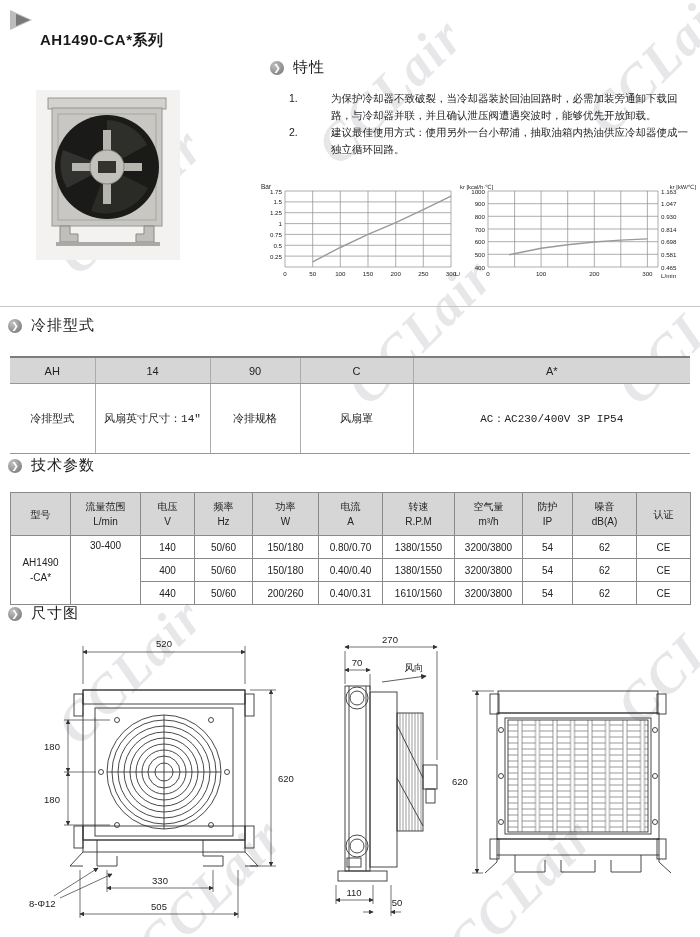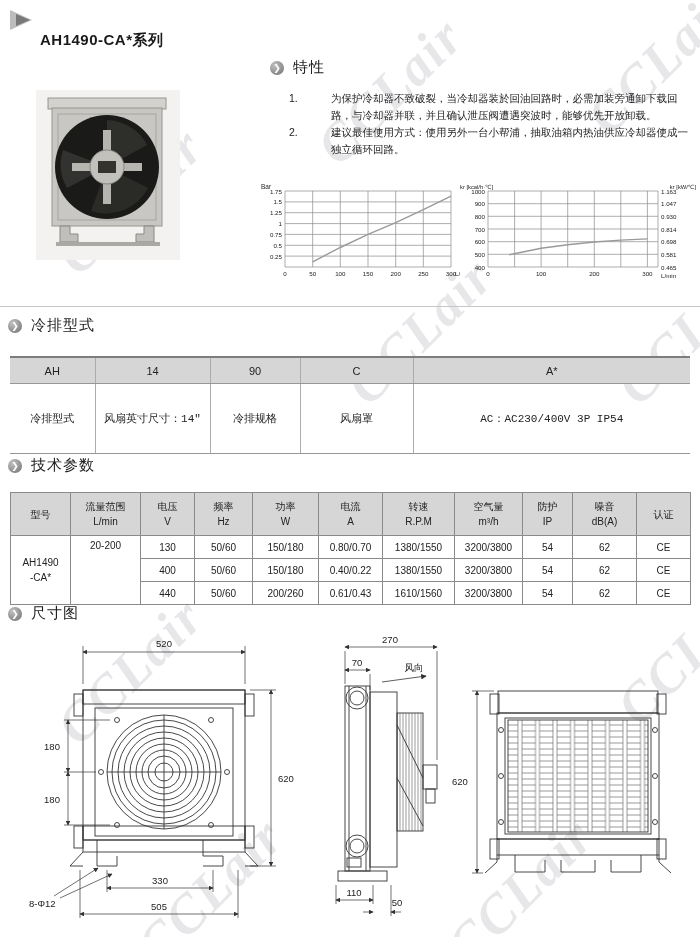--- a/index.html
+++ b/index.html
@@ -287,47 +287,47 @@
       <th>
             <div>认证</div>
             <div></div>
           </th>
     </tr>
     <tr>
       <td rowspan="3" class="model-cell">
         <div>AH1490</div>
             <div>-CA*</div>
       </td>
-      <td rowspan="3" class="flow-cell">20-200</td>
-      <td>130</td>
+      <td rowspan="3" class="flow-cell">30-400</td>
+      <td>140</td>
       <td>50/60</td>
       <td>150/180</td>
       <td>0.80/0.70</td>
       <td>1380/1550</td>
       <td>3200/3800</td>
       <td>54</td>
       <td>62</td>
       <td>CE</td>
     </tr>
     <tr>
       <td>400</td>
       <td>50/60</td>
       <td>150/180</td>
-      <td>0.40/0.22</td>
+      <td>0.40/0.40</td>
       <td>1380/1550</td>
       <td>3200/3800</td>
       <td>54</td>
       <td>62</td>
       <td>CE</td>
     </tr>
     <tr>
       <td>440</td>
       <td>50/60</td>
       <td>200/260</td>
-      <td>0.61/0.43</td>
+      <td>0.40/0.31</td>
       <td>1610/1560</td>
       <td>3200/3800</td>
       <td>54</td>
       <td>62</td>
       <td>CE</td>
     </tr>
   </tbody>
     </table>
 
   <div class="section" style="left:8px;top:604px">

